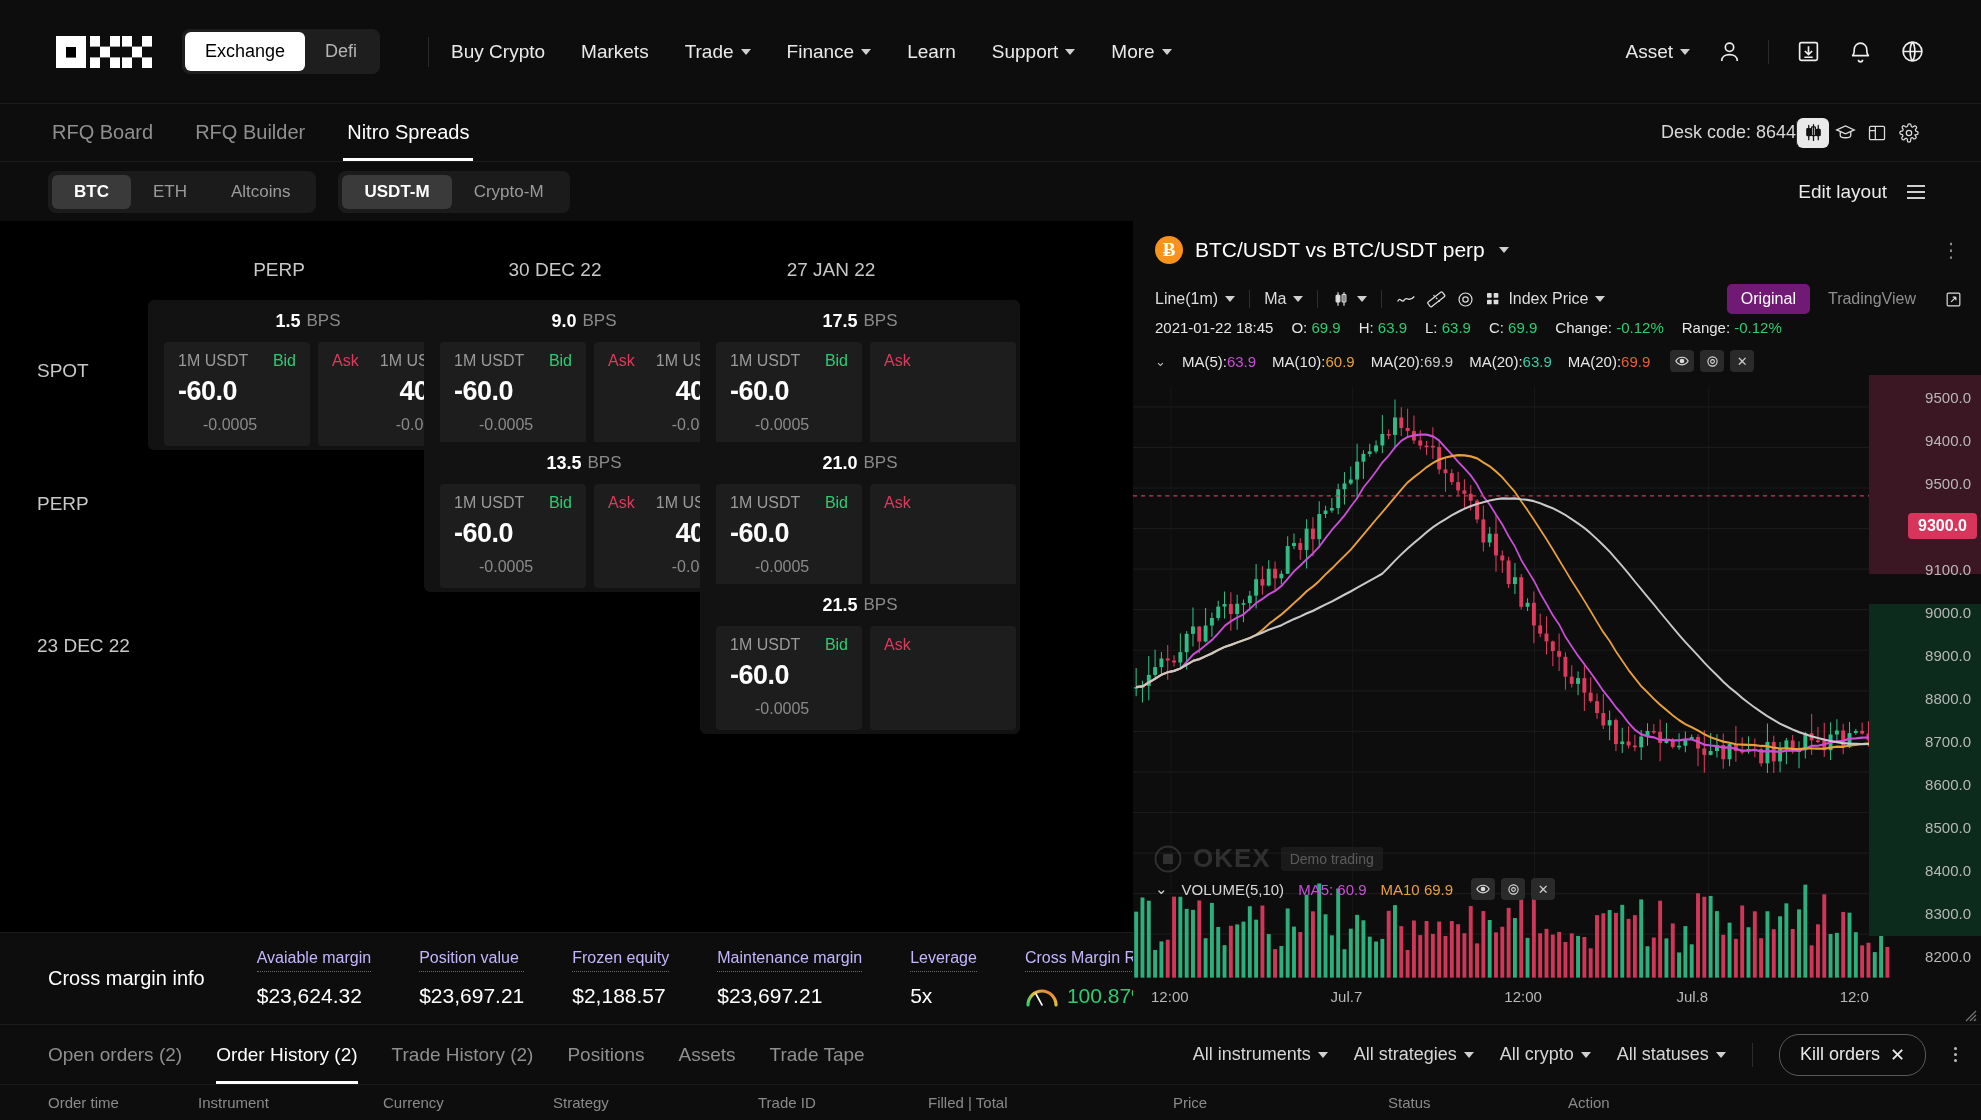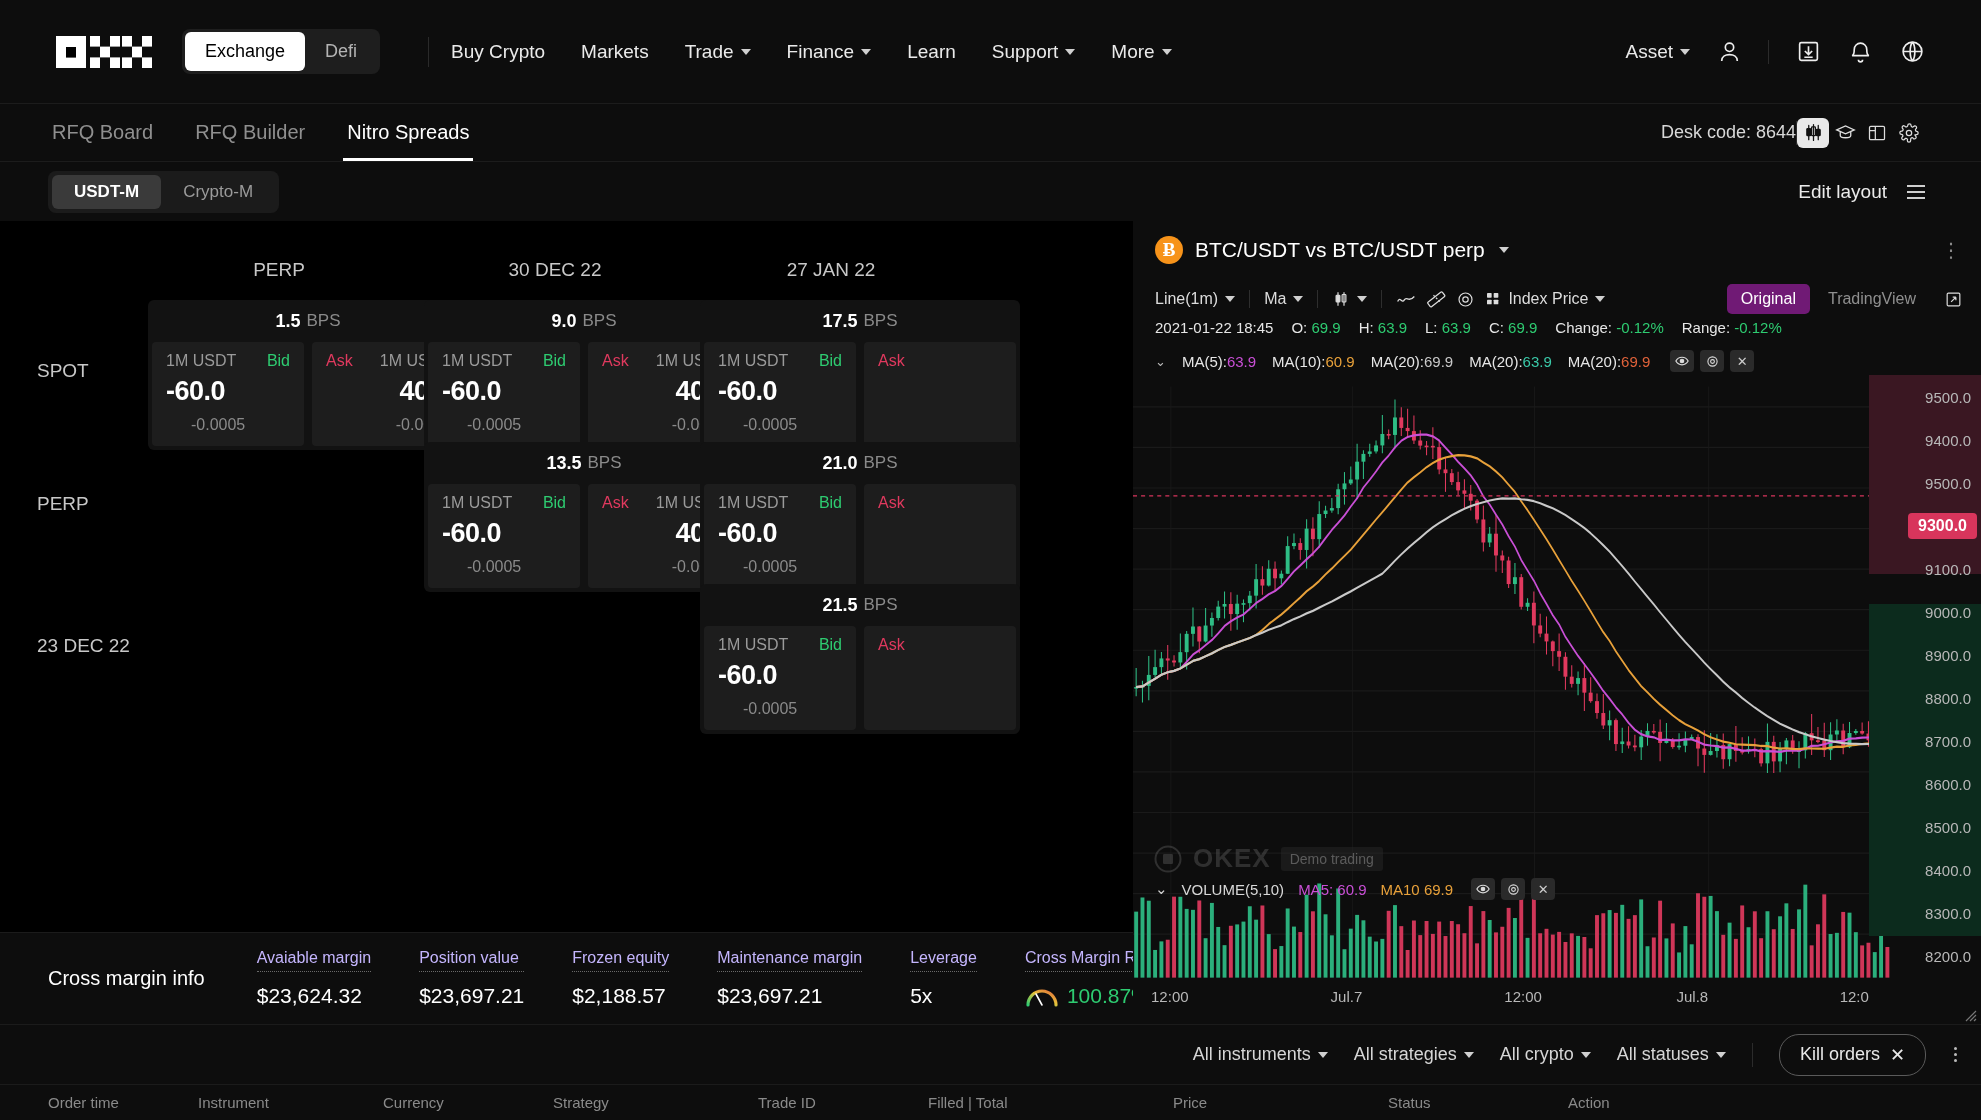--- a/index.html
+++ b/index.html
@@ -54,21 +54,21 @@
 
   
   .matrix-wrap { width:1133px; background:#000; position:relative; display:flex; flex-direction:column; }
   .matrix { position:relative; flex:1 1 auto; }
   .col-head { position:absolute; font-size:19px; color:#c8c8c8; text-align:center; }
   .row-head { position:absolute; font-size:19px; color:#c8c8c8; }
 
   .cell { position:absolute; width:320px; background:#121212; border-radius:6px; overflow:hidden; }
   .cell-bps { height:42px; display:flex; align-items:center; justify-content:center; gap:6px; font-size:17px; color:#8a8a8a; }
   .cell-bps b { color:#fff; font-weight:700; font-size:18px; }
-  .cell-body { display:flex; gap:8px; padding:0 4px 4px 4px; }
+  .cell-body { display:flex; gap:8px; padding:0 4px 4px 16px; }
   .side { flex:1 1 0; background:#1d1d1d; border-radius:4px; padding:10px 14px 12px 14px; min-width:0; }
   .side-top { display:flex; justify-content:space-between; align-items:center; font-size:16px; color:#9a9a9a; margin-bottom:6px; white-space:nowrap; }
   .bid { color:#2ecc71; }
   .ask { color:#e0395e; }
   .side-mid { font-size:27px; font-weight:700; color:#fff; letter-spacing:-0.5px; }
   .side-bot { font-size:16px; color:#8a8a8a; margin-top:9px;margin-left:25px; }
   .side.right .side-mid, .side.right .side-bot { text-align:right; }
   .side.right .side-top { }
   .side.empty { background:#1d1d1d; }
 
@@ -271,20 +271,25 @@
       <div class="sq-btn">
         <svg width="20" height="20" viewBox="0 0 24 24" fill="none" stroke="#ddd" stroke-width="1.5">
             <circle cx="12" cy="12" r="3.2"></circle>
             <path d="M19.4 13.5a1.7 1.7 0 0 0 .3 1.9l.1.1a2 2 0 1 1-2.8 2.8l-.1-.1a1.7 1.7 0 0 0-2.9 1.2V21a2 2 0 1 1-4 0v-.1A1.7 1.7 0 0 0 7 19.3l-.1.1a2 2 0 1 1-2.8-2.8l.1-.1a1.7 1.7 0 0 0-1.2-2.9H3a2 2 0 1 1 0-4h.1A1.7 1.7 0 0 0 4.7 7l-.1-.1a2 2 0 1 1 2.8-2.8l.1.1a1.7 1.7 0 0 0 1.9.3H9.5A1.7 1.7 0 0 0 10.5 3V3a2 2 0 1 1 4 0v.1a1.7 1.7 0 0 0 2.9 1.2l.1-.1a2 2 0 1 1 2.8 2.8l-.1.1a1.7 1.7 0 0 0 1.2 2.9H21a2 2 0 1 1 0 4h-.1a1.7 1.7 0 0 0-1.5 1.5z"></path>
           </svg>
       </div>
     </div>
   </div>
 
   <div class="filterrow">
+    <div class="pill-group">
+      <div class="pill active">BTC</div>
+      <div class="pill">ETH</div>
+      <div class="pill">Altcoins</div>
+    </div>
     <div class="pill-group">
       <div class="pill active">USDT-M</div>
       <div class="pill">Crypto-M</div>
     </div>
     <div class="edit-layout">Edit layout</div>
     <div class="hamb">
         <span></span>
         <span></span>
         <span></span>
       </div>
@@ -1037,20 +1042,28 @@
           </div>
 
         <svg class="resize-grip" viewBox="0 0 12 12">
           <path d="M11 1 1 11M11 5 5 11M11 9 9 11" stroke="#777" stroke-width="1.2"></path>
         </svg>
       </div>
     </div>
   </div>
 
   <div class="bottombar">
+    <div class="btabs">
+      <div class="btab">Open orders (2)</div>
+      <div class="btab active">Order History (2)</div>
+      <div class="btab">Trade History (2)</div>
+      <div class="btab">Positions</div>
+      <div class="btab">Assets</div>
+      <div class="btab">Trade Tape</div>
+    </div>
     <div class="bright">
       <div class="bfilter">
           <span>All instruments</span>
           <i class="caret"></i>
         </div>
       <div class="bfilter">
           <span>All strategies</span>
           <i class="caret"></i>
         </div>
       <div class="bfilter">

